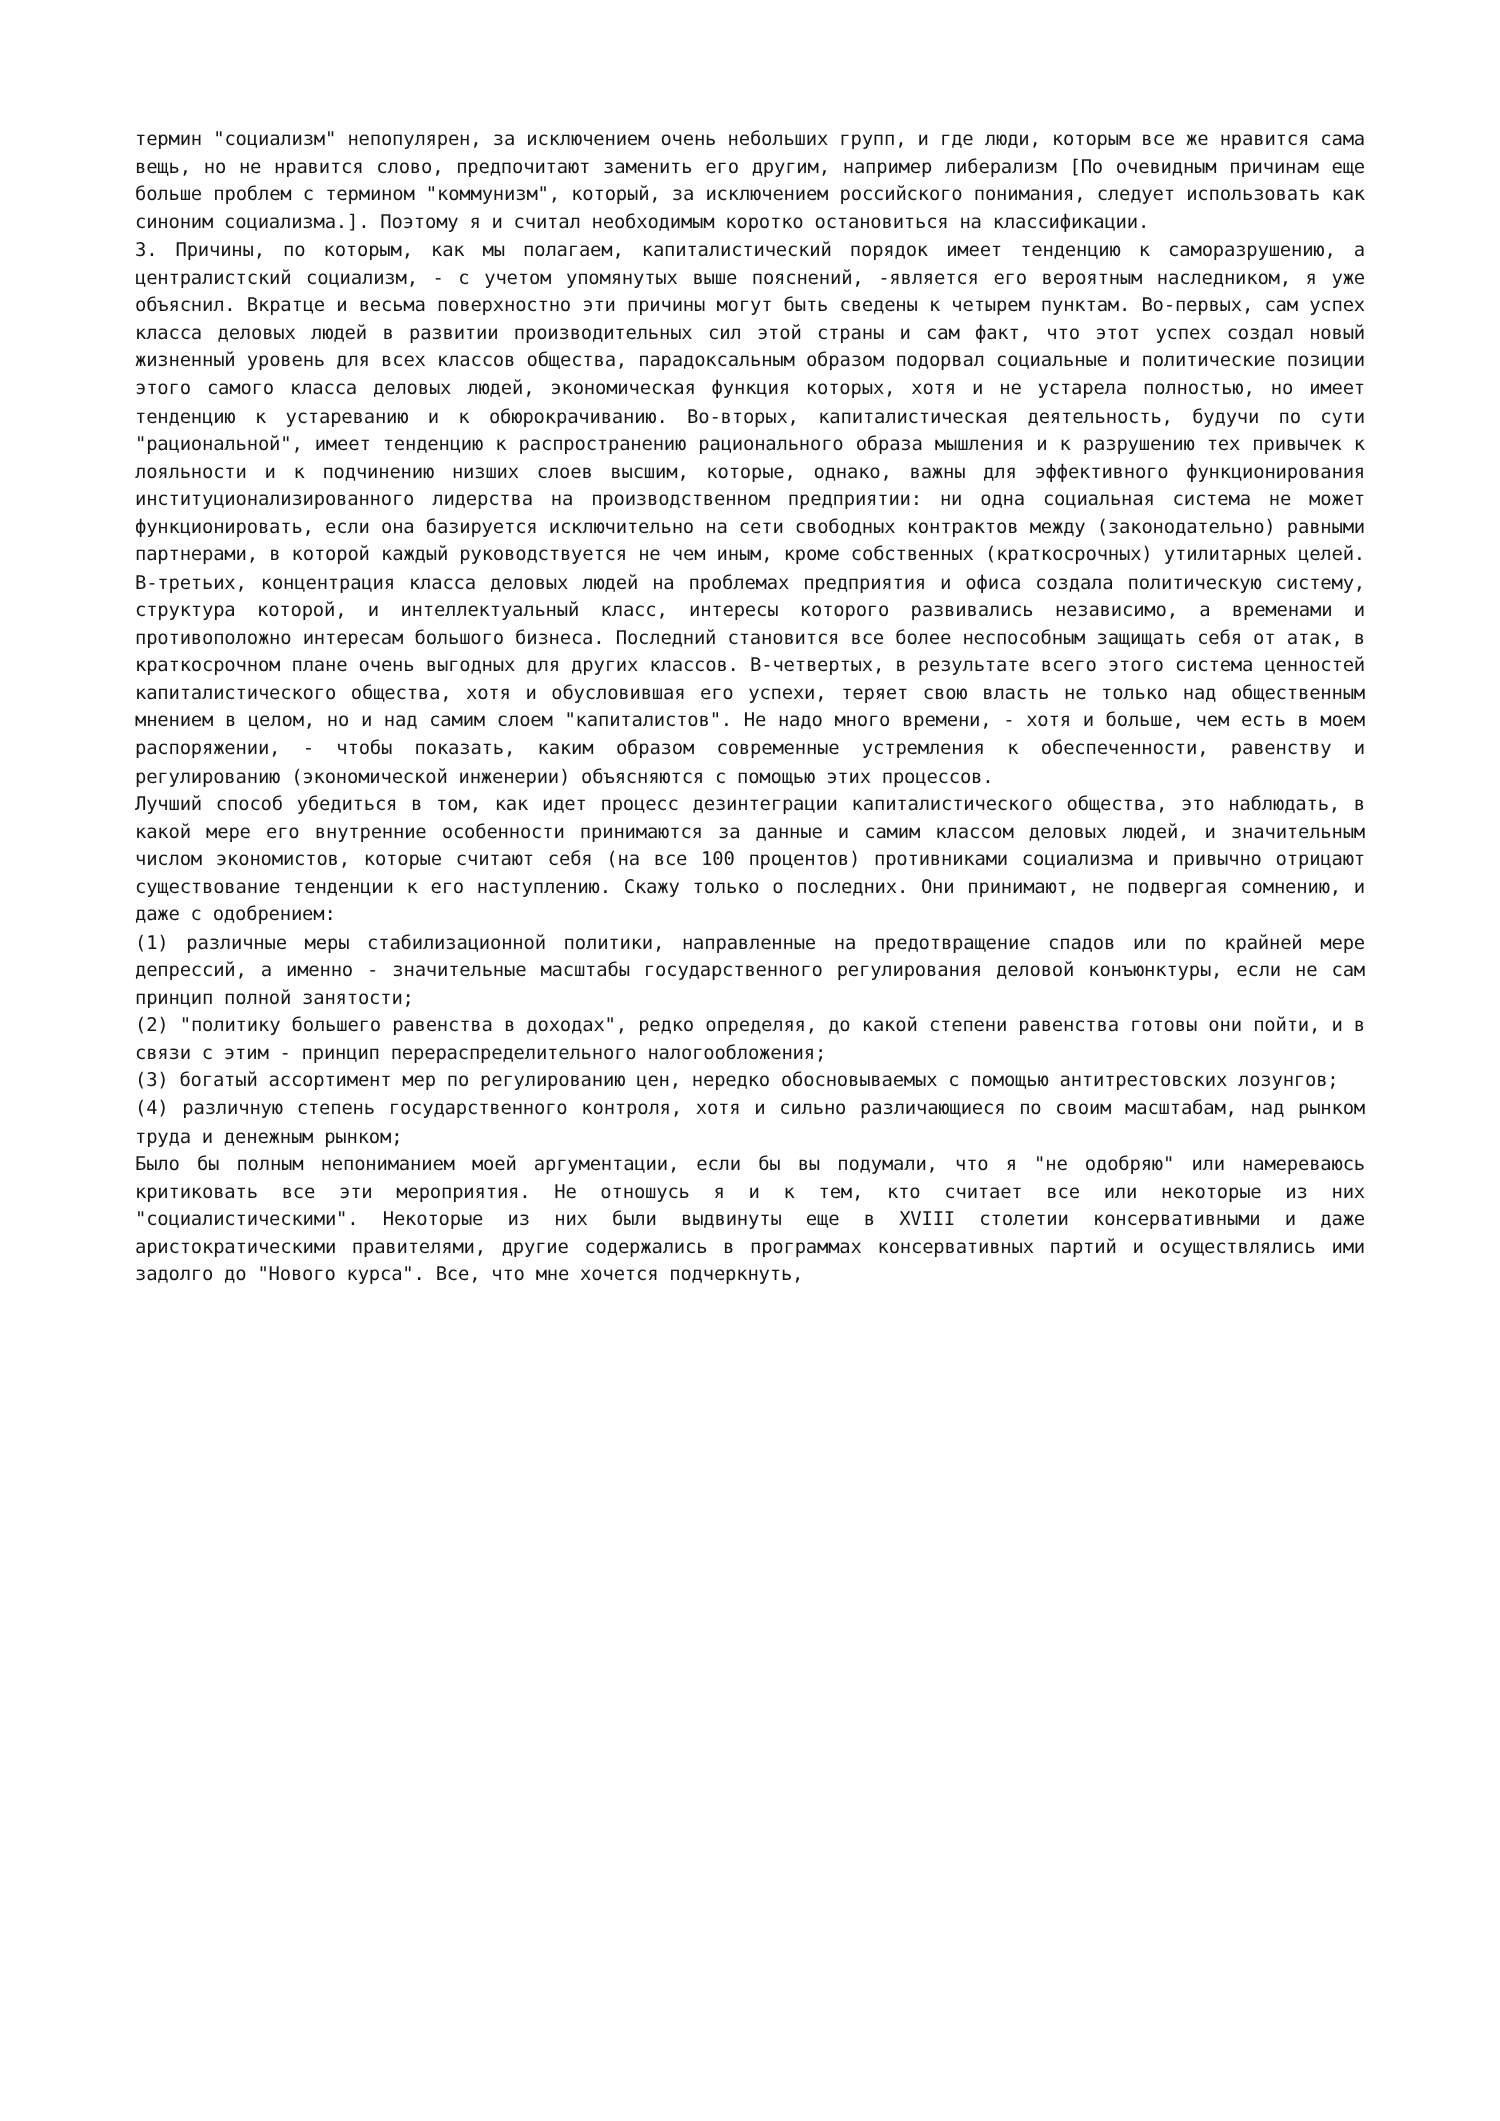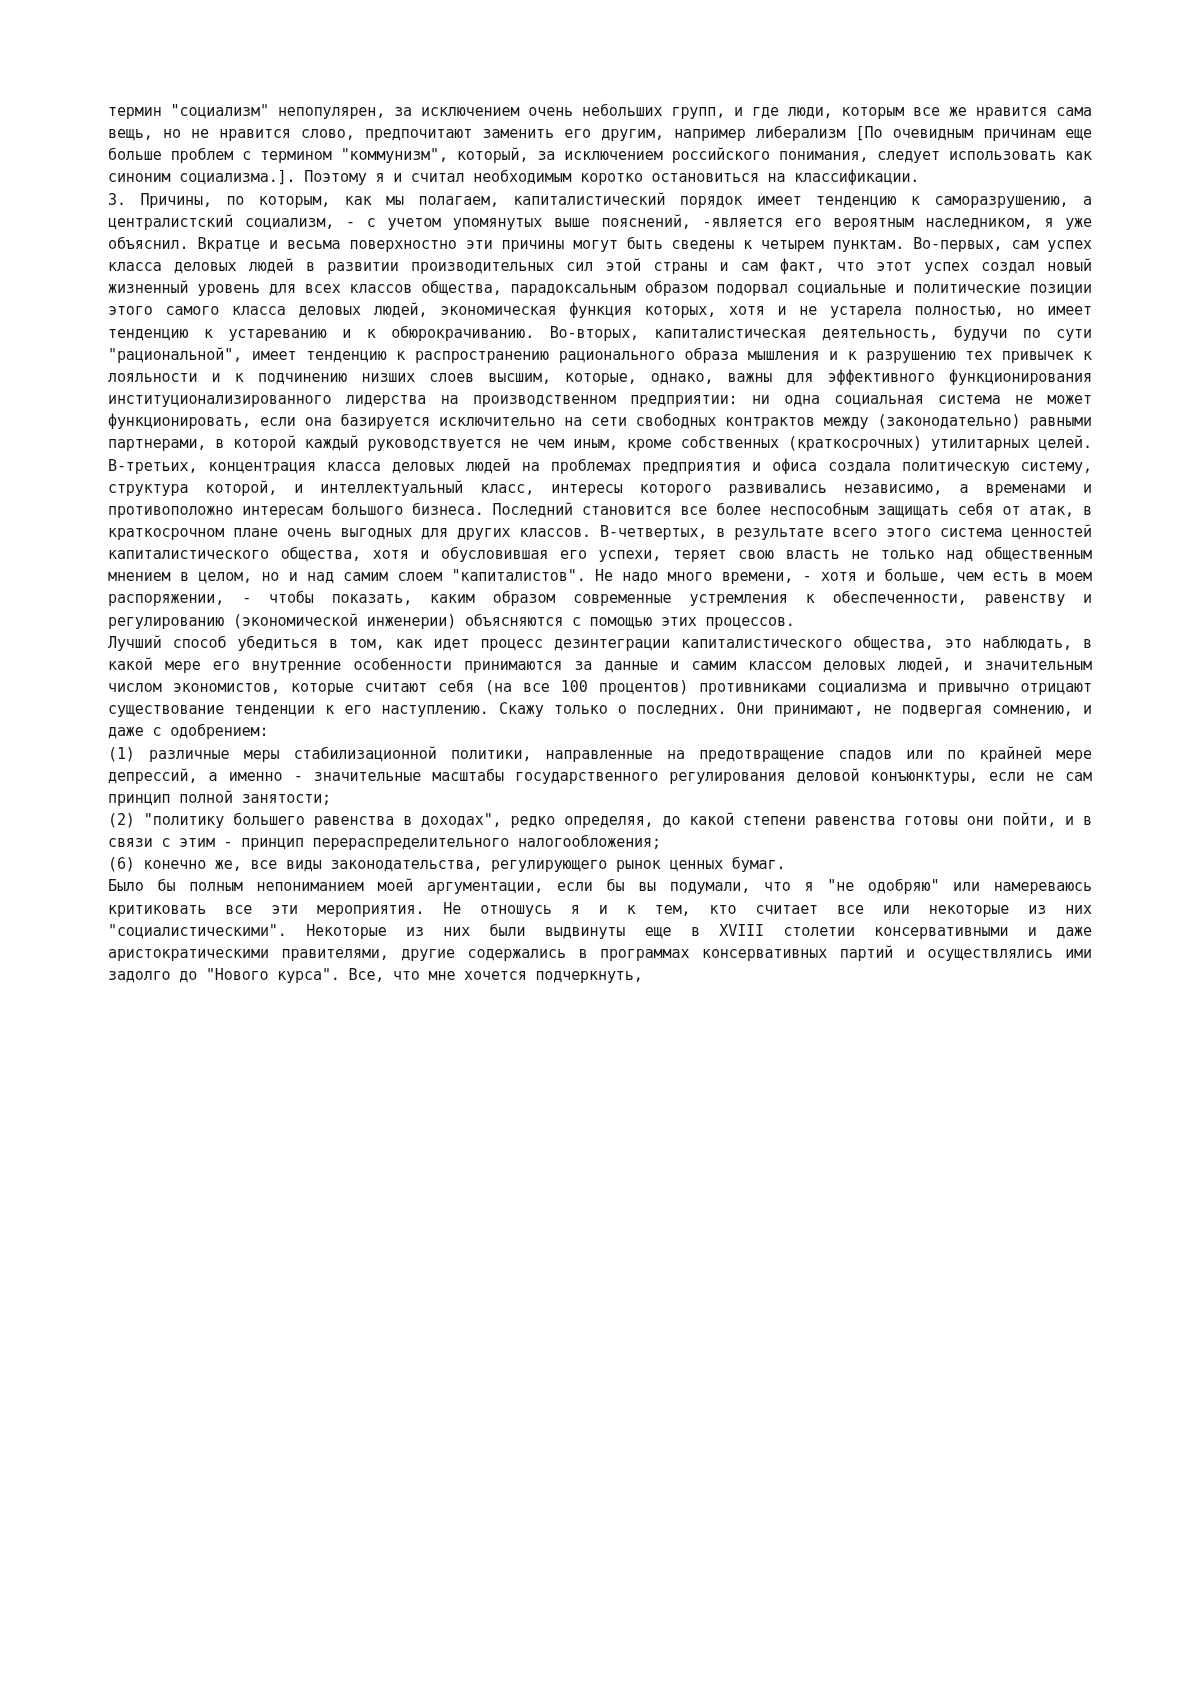--- a/index.html
+++ b/index.html
@@ -38,16 +38,17 @@
 </head>
 <body>
 
 <div class="page">
   <div class="doc-body">
     <p class="para">термин "социализм" непопулярен, за исключением очень небольших групп, и где люди, которым все же нравится сама вещь, но не нравится слово, предпочитают заменить его другим, например либерализм [По очевидным причинам еще больше проблем с термином "коммунизм", который, за исключением российского понимания, следует использовать как синоним социализма.]. Поэтому я и считал необходимым коротко остановиться на классификации.</p>
     <p class="para">3. Причины, по которым, как мы полагаем, капиталистический порядок имеет тенденцию к саморазрушению, а централистский социализм, - с учетом упомянутых выше пояснений, -является его вероятным наследником, я уже объяснил. Вкратце и весьма поверхностно эти причины могут быть сведены к четырем пунктам. Во-первых, сам успех класса деловых людей в развитии производительных сил этой страны и сам факт, что этот успех создал новый жизненный уровень для всех классов общества, парадоксальным образом подорвал социальные и политические позиции этого самого класса деловых людей, экономическая функция которых, хотя и не устарела полностью, но имеет тенденцию к устареванию и к обюрокрачиванию. Во-вторых, капиталистическая деятельность, будучи по сути "рациональной", имеет тенденцию к распространению рационального образа мышления и к разрушению тех привычек к лояльности и к подчинению низших слоев высшим, которые, однако, важны для эффективного функционирования институционализированного лидерства на производственном предприятии: ни одна социальная система не может функционировать, если она базируется исключительно на сети свободных контрактов между (законодательно) равными партнерами, в которой каждый руководствуется не чем иным, кроме собственных (краткосрочных) утилитарных целей. В-третьих, концентрация класса деловых людей на проблемах предприятия и офиса создала политическую систему, структура которой, и интеллектуальный класс, интересы которого развивались независимо, а временами и противоположно интересам большого бизнеса. Последний становится все более неспособным защищать себя от атак, в краткосрочном плане очень выгодных для других классов. В-четвертых, в результате всего этого система ценностей капиталистического общества, хотя и обусловившая его успехи, теряет свою власть не только над общественным мнением в целом, но и над самим слоем "капиталистов". Не надо много времени, - хотя и больше, чем есть в моем распоряжении, - чтобы показать, каким образом современные устремления к обеспеченности, равенству и регулированию (экономической инженерии) объясняются с помощью этих процессов.</p>
     <p class="para">Лучший способ убедиться в том, как идет процесс дезинтеграции капиталистического общества, это наблюдать, в какой мере его внутренние особенности принимаются за данные и самим классом деловых людей, и значительным числом экономистов, которые считают себя (на все 100 процентов) противниками социализма и привычно отрицают существование тенденции к его наступлению. Скажу только о последних. Они принимают, не подвергая сомнению, и даже с одобрением:</p>
     <p class="para">(1) различные меры стабилизационной политики, направленные на предотвращение спадов или по крайней мере депрессий, а именно - значительные масштабы государственного регулирования деловой конъюнктуры, если не сам принцип полной занятости;</p>
     <p class="para">(2) "политику большего равенства в доходах", редко определяя, до какой степени равенства готовы они пойти, и в связи с этим - принцип перераспределительного налогообложения;</p>
-    <p class="para">(6) конечно же, все виды законодательства, регулирующего рынок ценных бумаг.</p>
+    <p class="para">(3) богатый ассортимент мер по регулированию цен, нередко обосновываемых с помощью антитрестовских лозунгов;</p>
+    <p class="para">(4) различную степень государственного контроля, хотя и сильно различающиеся по своим масштабам, над рынком труда и денежным рынком;</p>
     <p class="para">Было бы полным непониманием моей аргументации, если бы вы подумали, что я "не одобряю" или намереваюсь критиковать все эти мероприятия. Не отношусь я и к тем, кто считает все или некоторые из них "социалистическими". Некоторые из них были выдвинуты еще в XVIII столетии консервативными и даже аристократическими правителями, другие содержались в программах консервативных партий и осуществлялись ими задолго до "Нового курса". Все, что мне хочется подчеркнуть,</p>
   </div>
 </div>
 
 </body></html>

